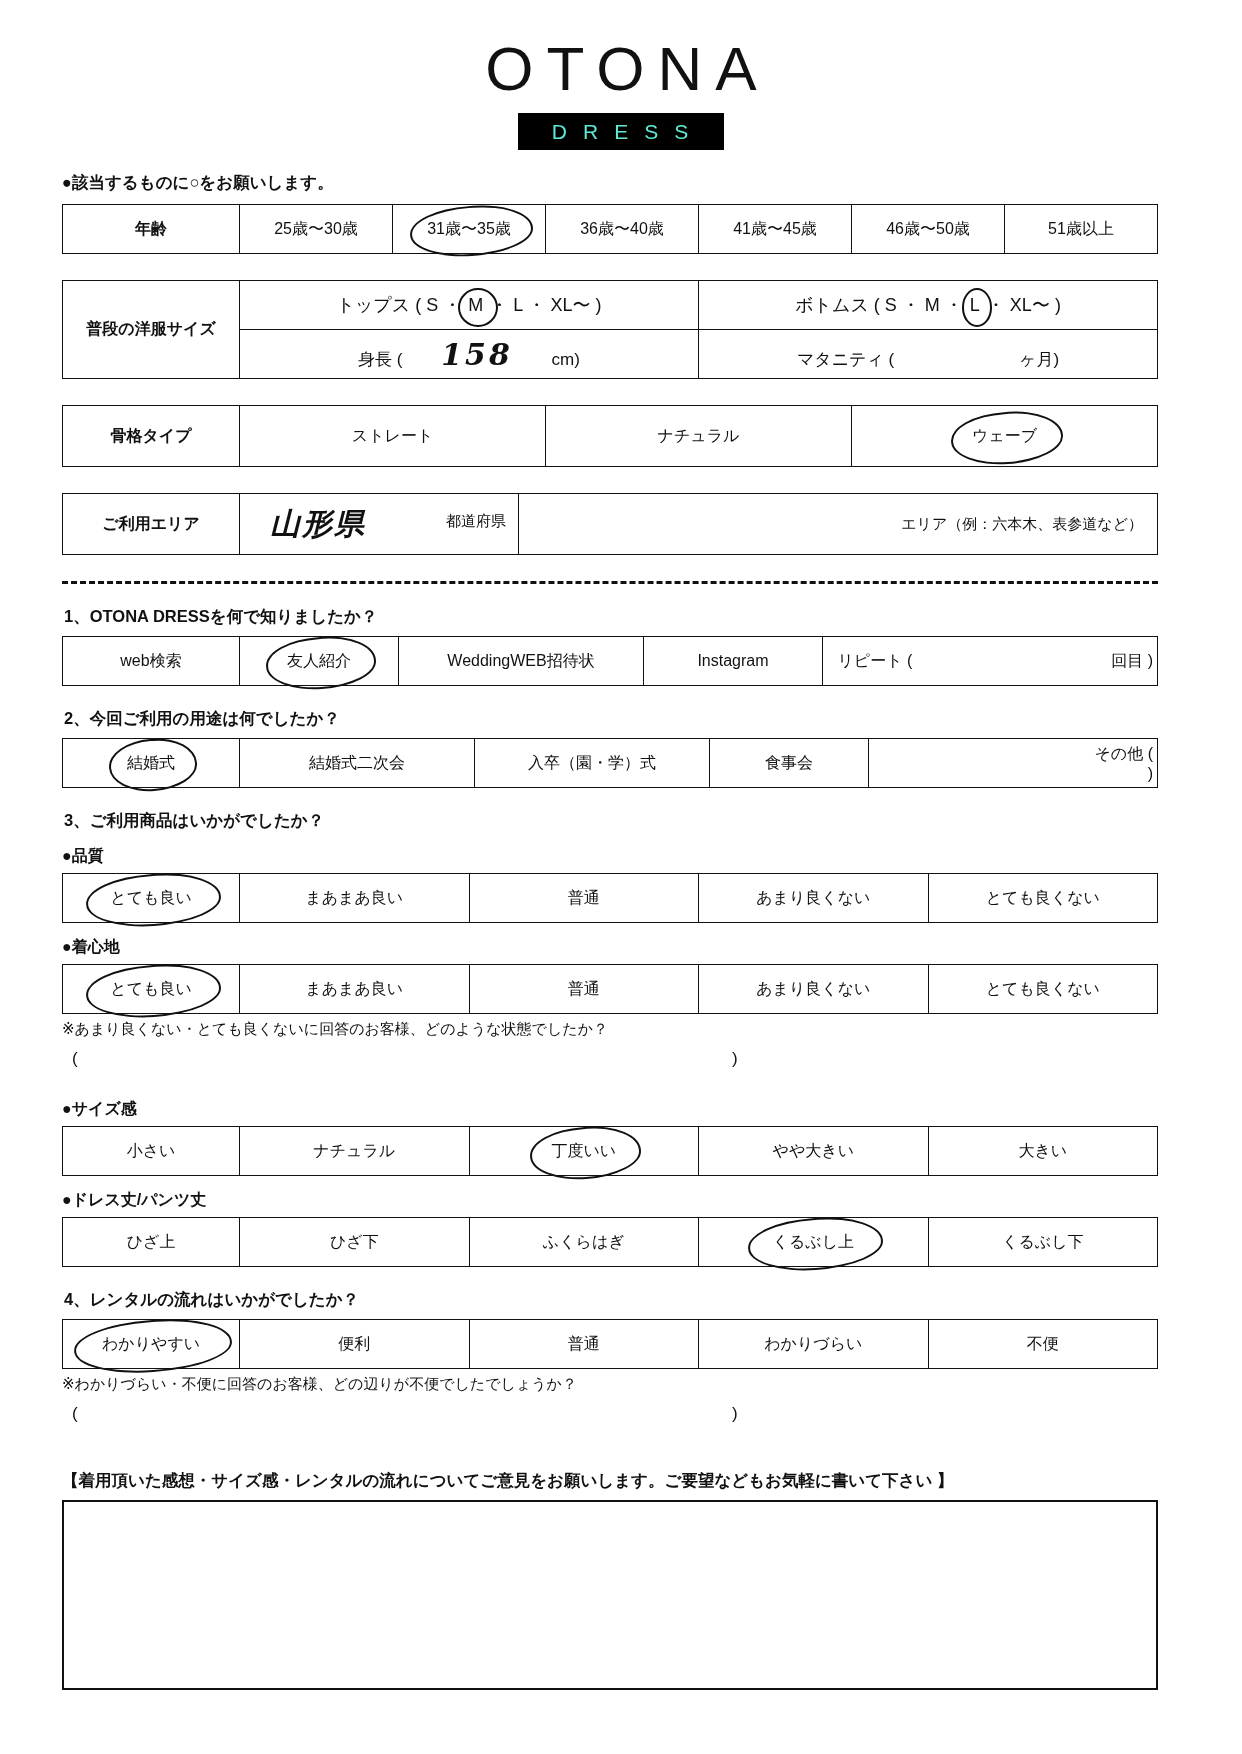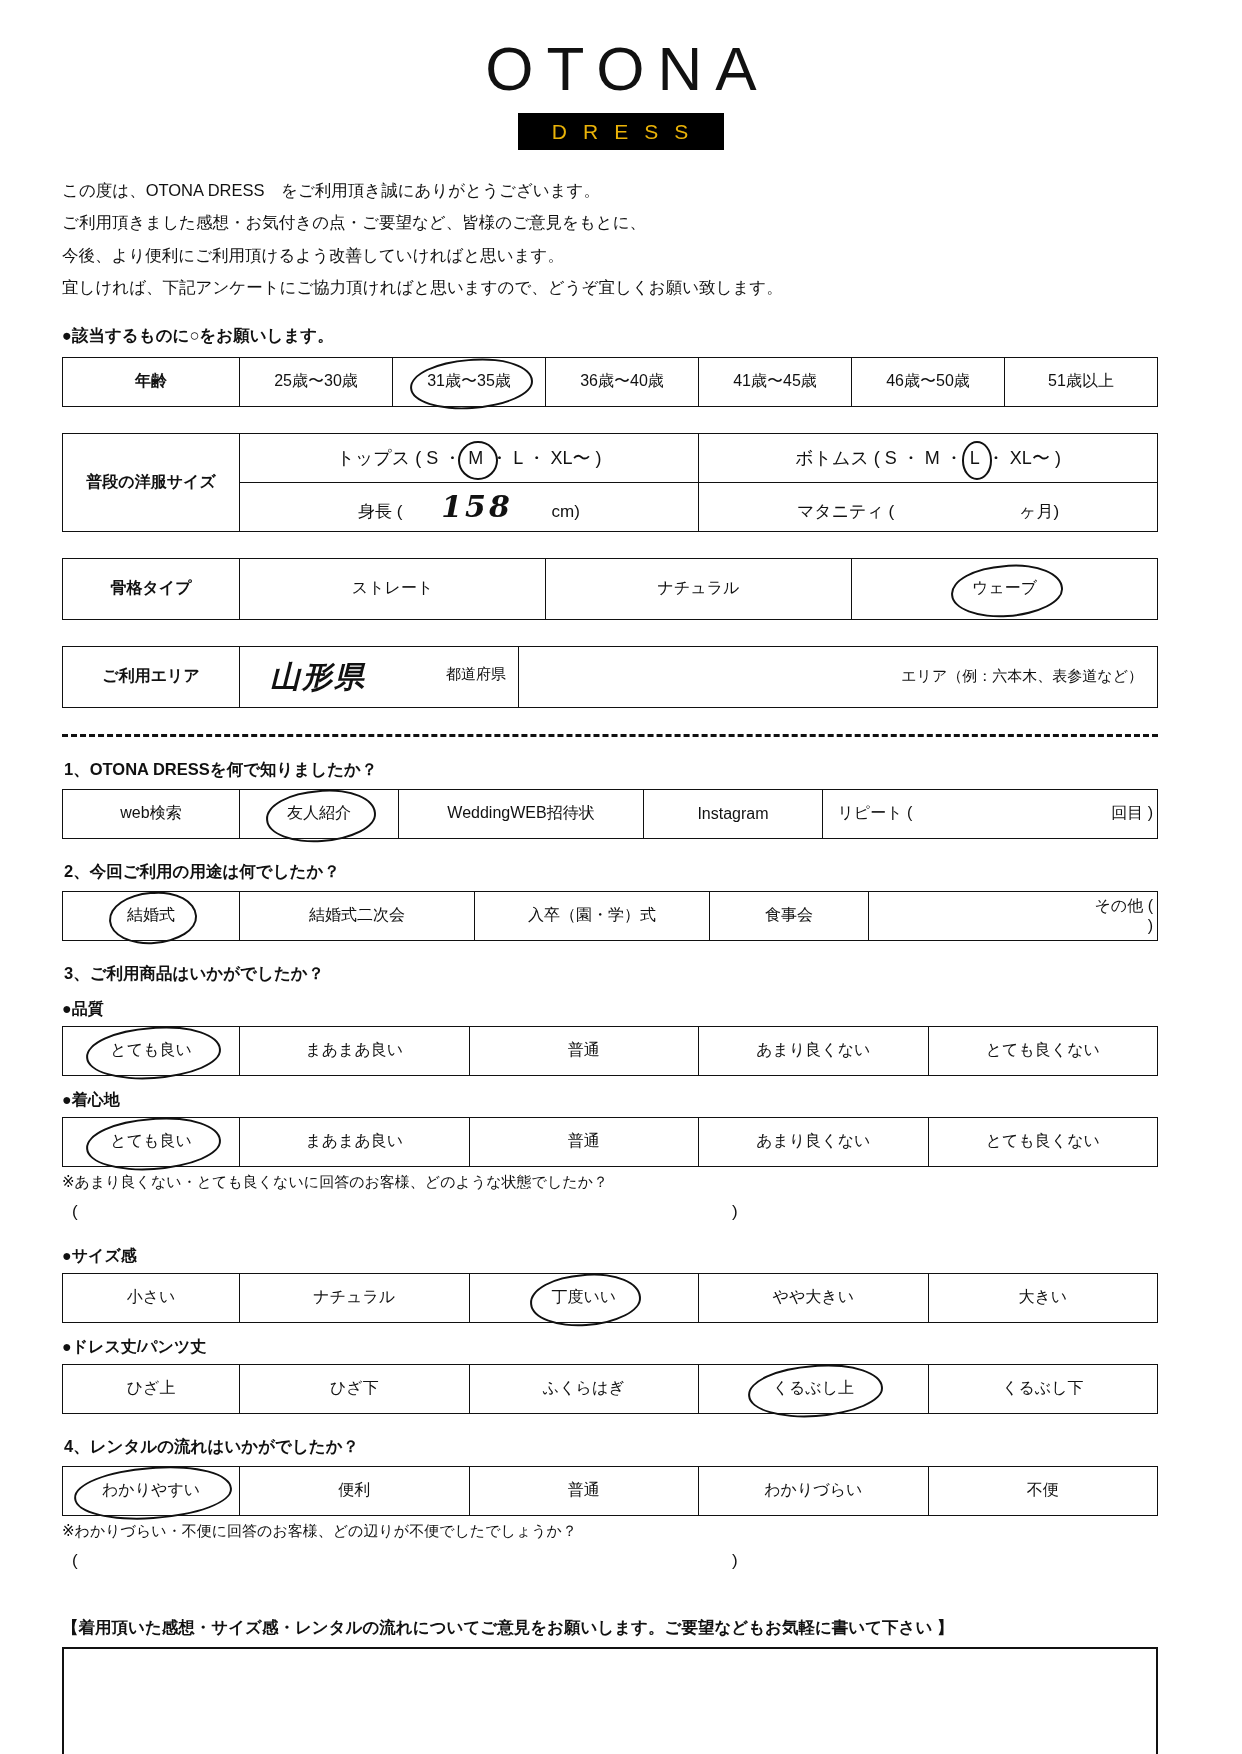--- a/index.html
+++ b/index.html
@@ -35,21 +35,21 @@
     font-weight: 400;
     color: #111;
     font-family: "Liberation Sans", "DejaVu Sans", sans-serif;
     line-height: 1.05;
     padding-left: 13px;
   }
   .logo-sub {
     display: inline-block;
     margin-top: 12px;
     background: #000000;
-    color: #eab308;
+    color: #5eead4;
     font-size: 21px;
     letter-spacing: 16px;
     padding: 7px 20px 7px 34px;
     line-height: 1.1;
   }
 
   
   .intro {
     margin: 24px 0 0 62px;
     font-size: 16.5px;
@@ -196,26 +196,20 @@
 </head>
 <body>
 
 <div class="page">
 
   <div class="logo-block">
     <div class="logo-main">OTONA</div>
     <div class="logo-sub">DRESS</div>
   </div>
 
-  <div class="intro">
-    <div>この度は、OTONA DRESS　をご利用頂き誠にありがとうございます。</div>
-    <div>ご利用頂きました感想・お気付きの点・ご要望など、皆様のご意見をもとに、</div>
-    <div>今後、より便利にご利用頂けるよう改善していければと思います。</div>
-    <div>宜しければ、下記アンケートにご協力頂ければと思いますので、どうぞ宜しくお願い致します。</div>
-  </div>
 
   <div class="section-lead">●該当するものに○をお願いします。</div>
 
   <table class="tbl">
     <tbody>
         <tr>
       <td class="label" style="width:168px">年齢</td>
       <td><span>25歳〜30歳</span></td>
       <td><span class="circled">31歳〜35歳</span></td>
       <td><span>36歳〜40歳</span></td>
@@ -350,21 +344,21 @@
       <td><span>とても良くない</span></td>
     </tr>
   </tbody>
     </table>
   <div class="note">※あまり良くない・とても良くないに回答のお客様、どのような状態でしたか？</div>
   <div class="paren-line">
     <span class="lp">(</span>
     <span class="rp">)</span>
   </div>
 
-  <div class="sub-head" style="margin-top:18px">●サイズ感</div>
+  <div class="sub-head" style="margin-top:24px">●サイズ感</div>
   <table class="tbl">
     <tbody>
         <tr>
       <td style="width:168px"><span>小さい</span></td>
       <td><span>ナチュラル</span></td>
       <td><span class="circled tight">丁度いい</span></td>
       <td><span>やや大きい</span></td>
       <td><span>大きい</span></td>
     </tr>
   </tbody>

